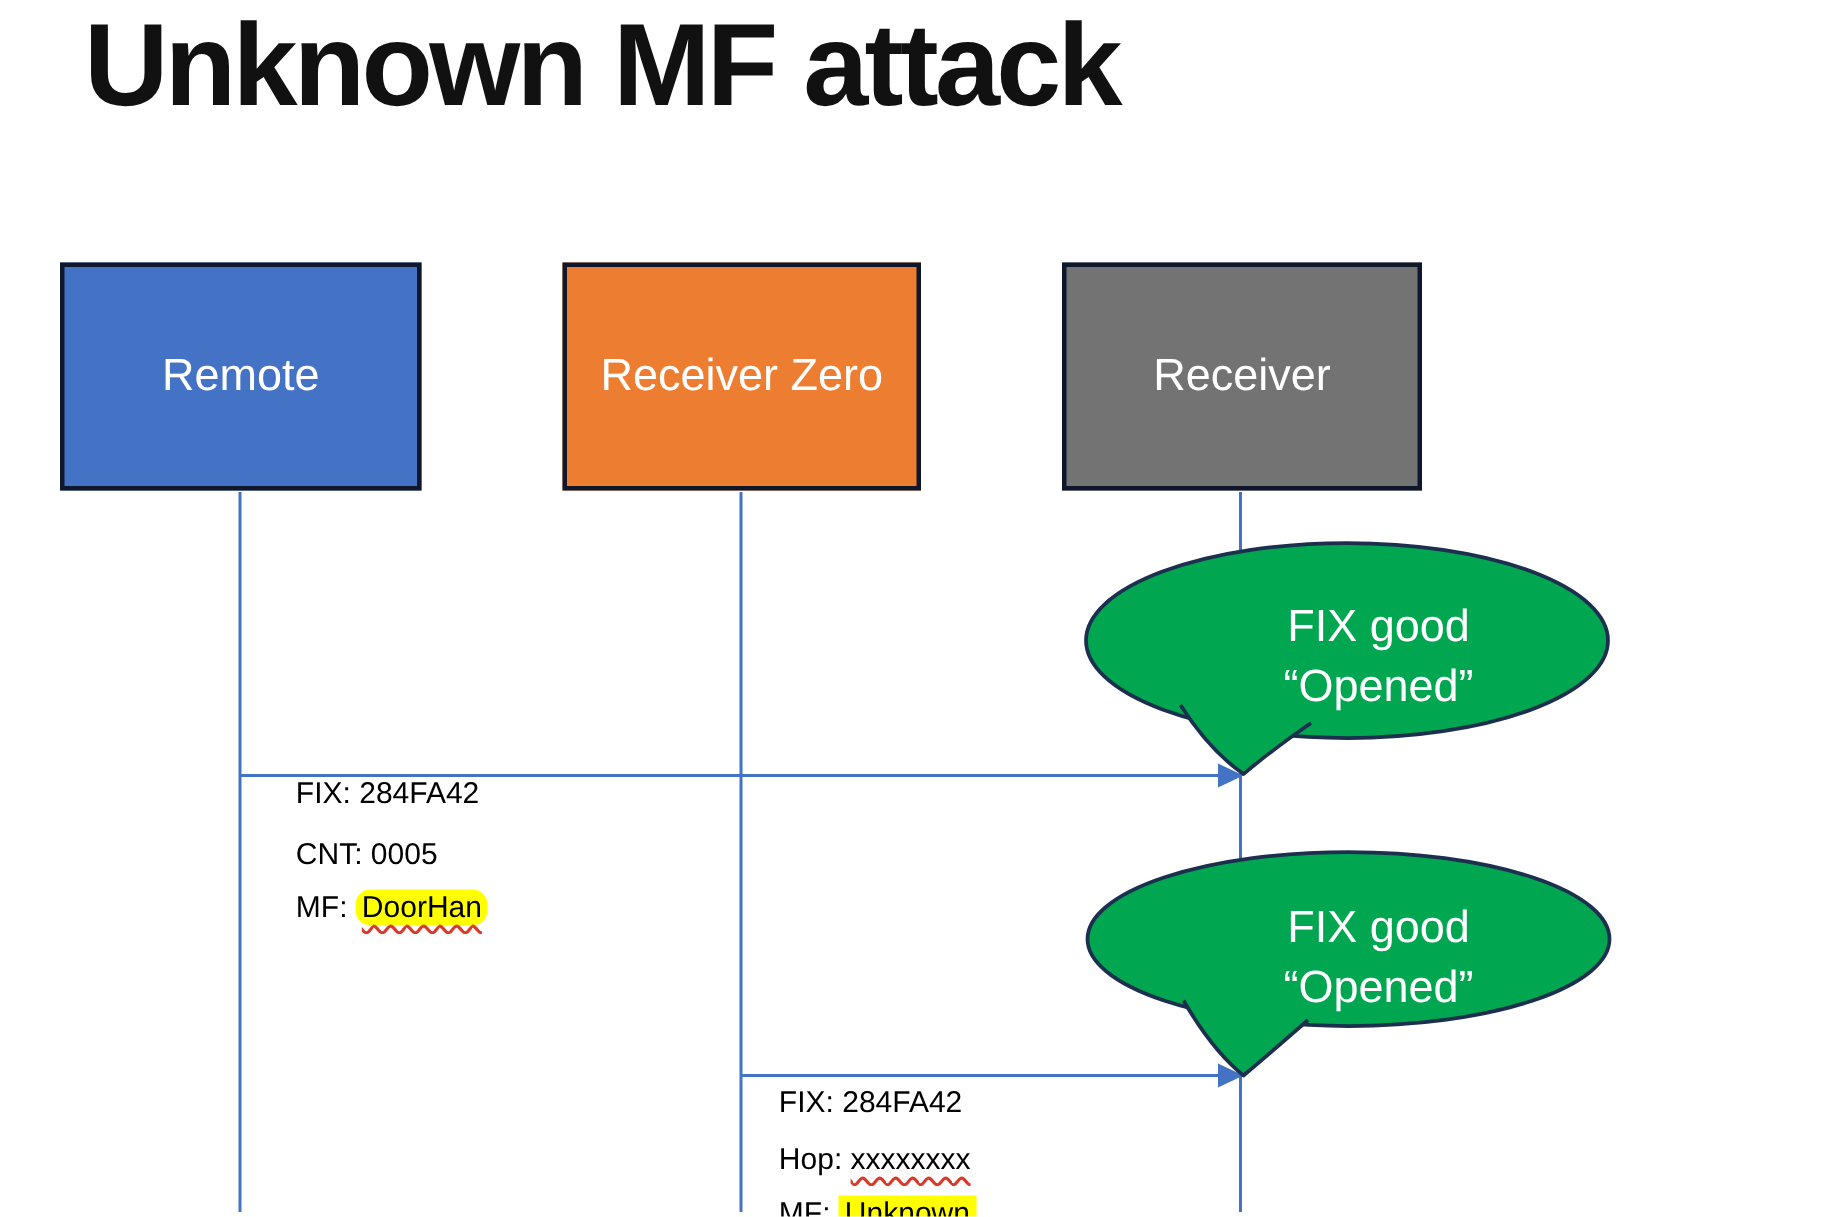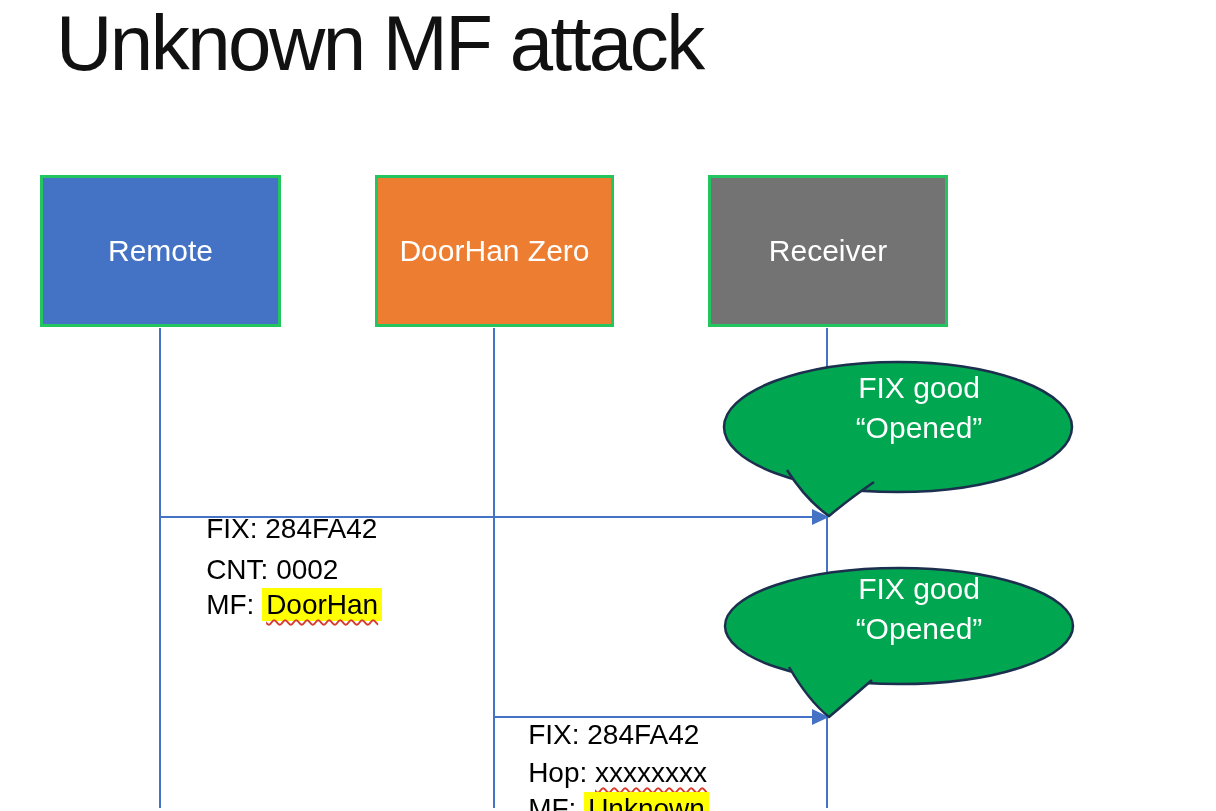--- a/index.html
+++ b/index.html
@@ -4,68 +4,69 @@
 <style>
   html,body{margin:0;padding:0;}
   body{
     width:1216px;height:811px;background:#ffffff;overflow:hidden;
     font-family:"Liberation Sans",sans-serif;
   }
   .stage{position:relative;width:1216px;height:811px;background:#ffffff;}
 
   .slide-title{
     position:absolute;left:56px;top:4px;margin:0;
-    font-size:78px;font-weight:400;letter-spacing:-2.5px;line-height:1;
+    font-size:78px;font-weight:700;letter-spacing:-2.5px;line-height:1;
     color:#111111;white-space:pre;
   }
 
   .actor{
     position:absolute;top:175px;height:152px;
-    border:3px solid #22c55e;box-sizing:border-box;
+    border:3px solid #0f172a;box-sizing:border-box;
     display:flex;align-items:center;justify-content:center;
   }
   .actor span{color:#ffffff;font-size:30px;}
   .actor-remote{left:40px;width:241px;background:#4472C4;}
   .actor-flipper{left:375px;width:239px;background:#ED7D31;}
   .actor-receiver{left:708px;width:240px;background:#737373;}
 
   svg.canvas{position:absolute;left:0;top:0;}
 
   .msg{
-    position:absolute;font-size:28px;color:#000000;line-height:34px;
+    position:absolute;font-size:20px;color:#000000;line-height:34px;
     white-space:pre;
   }
   .hl{background:#FFFF00;padding:1px 4px;}
   .sq{
     text-decoration-line:underline;
     text-decoration-style:wavy;
     text-decoration-color:#D83B2B;
     text-decoration-thickness:2px;
     text-underline-offset:5px;
+    border-radius:10px;
   }
 
   .callout-text{
     position:absolute;width:326px;padding-left:14px;
-    text-align:center;color:#ffffff;font-size:30px;line-height:40px;
+    text-align:center;color:#ffffff;font-size:30px;line-height:40px;margin-top:30px;
   }
   .callout-1{left:742px;top:368px;}
   .callout-2{left:742px;top:569px;}
 </style>
 </head>
 <body>
 
 <div class="stage">
 
   <h1 class="slide-title">Unknown MF attack</h1>
 
   <div class="actor actor-remote">
     <span>Remote</span>
   </div>
   <div class="actor actor-flipper">
-    <span>DoorHan Zero</span>
+    <span>Receiver Zero</span>
   </div>
   <div class="actor actor-receiver">
     <span>Receiver</span>
   </div>
 
   <svg class="canvas" width="1216" height="811" viewBox="0 0 1216 811">
 
     <line x1="160" y1="328" x2="160" y2="808" stroke-width="2" stroke="#4472C4"></line>
     <line x1="494" y1="328" x2="494" y2="808" stroke-width="2" stroke="#4472C4"></line>
     <line x1="827" y1="328" x2="827" y2="808" stroke-width="2" stroke="#4472C4"></line>
@@ -80,21 +81,21 @@
     <path d="M 787 470 Q 806 500 829 516 Q 848 500 874 482" stroke-width="2.5" stroke-linejoin="round" fill="#00A650" stroke="#1C2F4E"></path>
 
     <ellipse cx="899" cy="626" rx="174" ry="58" stroke-width="2.5" fill="#00A650" stroke="#1C2F4E"></ellipse>
     <path d="M 789 667 Q 808 700 829 717 Q 848 701 872 680" stroke-width="2.5" stroke-linejoin="round" fill="#00A650" stroke="#1C2F4E"></path>
   </svg>
 
   <div class="msg" style="left:175px;top:478px;">
     <span>FIX: 284FA42</span>
   </div>
   <div class="msg" style="left:175px;top:519px;">
-    <span>CNT: 0002</span>
+    <span>CNT: 0005</span>
   </div>
   <div class="msg" style="left:175px;top:554px;">
     <span>MF: </span><span class="hl sq">DoorHan</span>
   </div>
 
   <div class="msg" style="left:497px;top:684px;">
     <span>FIX: 284FA42</span>
   </div>
   <div class="msg" style="left:497px;top:722px;">
     <span>Hop: </span><span class="sq">xxxxxxxx</span>

